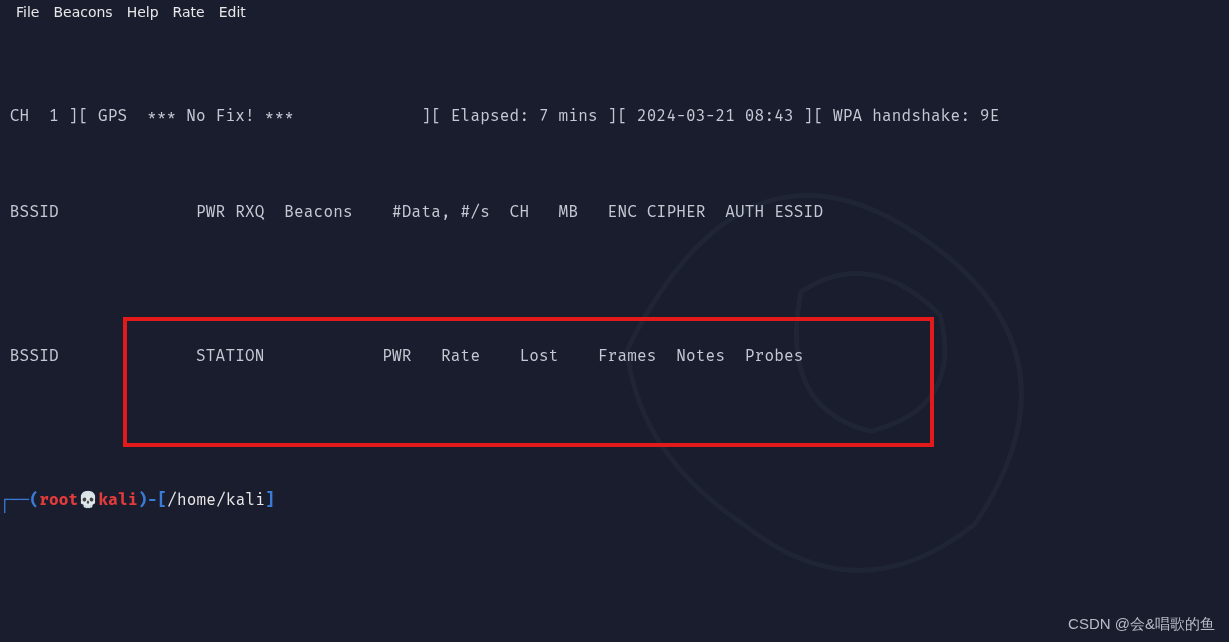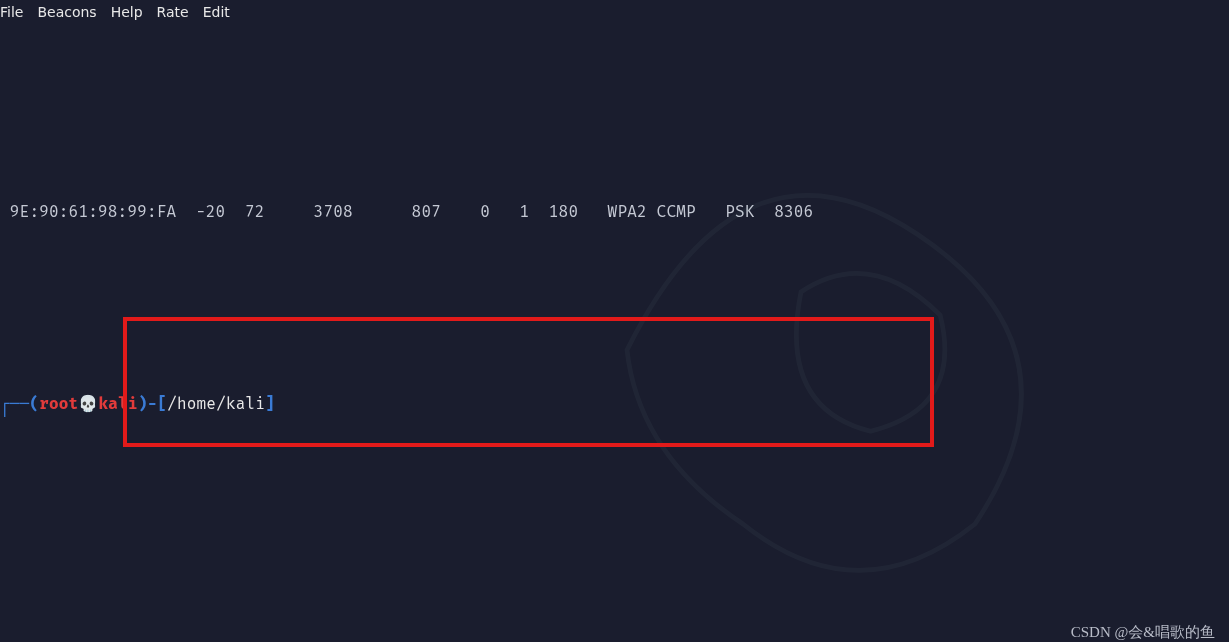--- a/index.html
+++ b/index.html
@@ -9,21 +9,21 @@
     font-family: "Fira Mono", "DejaVu Sans Mono", monospace;
     font-size: 16px;
     width: 1229px;
     height: 642px;
     overflow: hidden;
     position: relative;
   }
   .menubar {
     display: flex;
     gap: 14px;
-    padding: 4px 0;
+    padding: 4px 16px;
     font-family: "DejaVu Sans", sans-serif;
     font-size: 14px;
     color: #e8e8e8;
   }
   .menubar span { cursor: pointer; }
   .term {
     padding: 8px 4px 0 0;
     white-space: pre;
     line-height: 1.5;
     letter-spacing: 0.2px;
@@ -38,24 +38,24 @@
     position: absolute;
     border: 4px solid #e21a1a;
     top: 317px;
     left: 123px;
     width: 811px;
     height: 130px;
     pointer-events: none;
   }
   .watermark {
     position: absolute;
-    bottom: 0;
+    bottom: 8px;
     right: 14px;
     color: #b8bcc8;
-    font-family: Liberation Serif, serif;
+    font-family: Liberation Sans, sans-serif;
     font-size: 15px;
   }
   
   .bg-dragon {
     position:absolute;
     right: -80px; top: 60px;
     width: 900px; height: 580px;
     opacity: 0.06;
     pointer-events:none;
   }
@@ -73,24 +73,26 @@
 </div>
 
 <div class="bg-dragon">
   <svg viewBox="0 0 500 500">
       <path d="M50 250 Q150 50 300 150 Q450 250 350 400 Q250 480 150 400 Q60 340 50 250 Z M200 200 Q260 160 320 220 Q340 300 260 320 Q180 300 200 200 Z" fill="none" stroke="#8aa" stroke-width="4"></path>
     </svg>
 </div>
 
 <div class="term">
 <span class="row">&nbsp;</span>
+<span class="row hdr"> CH  1 ][ GPS  *** No Fix! ***             ][ Elapsed: 7 mins ][ 2024-03-21 08:43 ][ WPA handshake: 9E</span>
+<span class="row">&nbsp;</span>
+<span class="row hdr"> BSSID              PWR RXQ  Beacons    #Data, #/s  CH   MB   ENC CIPHER  AUTH ESSID</span>
 <span class="row">&nbsp;</span>
 <span class="row">&nbsp;</span>
-<span class="row hdr"> 9E:90:61:98:99:FA  -20  72     3708      807    0   1  180   WPA2 CCMP   PSK  8306</span>
-<span class="row">&nbsp;</span>
+<span class="row hdr"> BSSID              STATION            PWR   Rate    Lost    Frames  Notes  Probes</span>
 <span class="row">&nbsp;</span>
 <span class="row">&nbsp;</span>
 <span class="prompt-line"><span class="blue">┌──(</span><span class="red">root</span><span class="red">💀</span><span class="red">kali</span><span class="blue">)-[</span><span class="white">/home/kali</span><span class="blue">]</span></span>
 
 
 
 
 
 
 </div>

